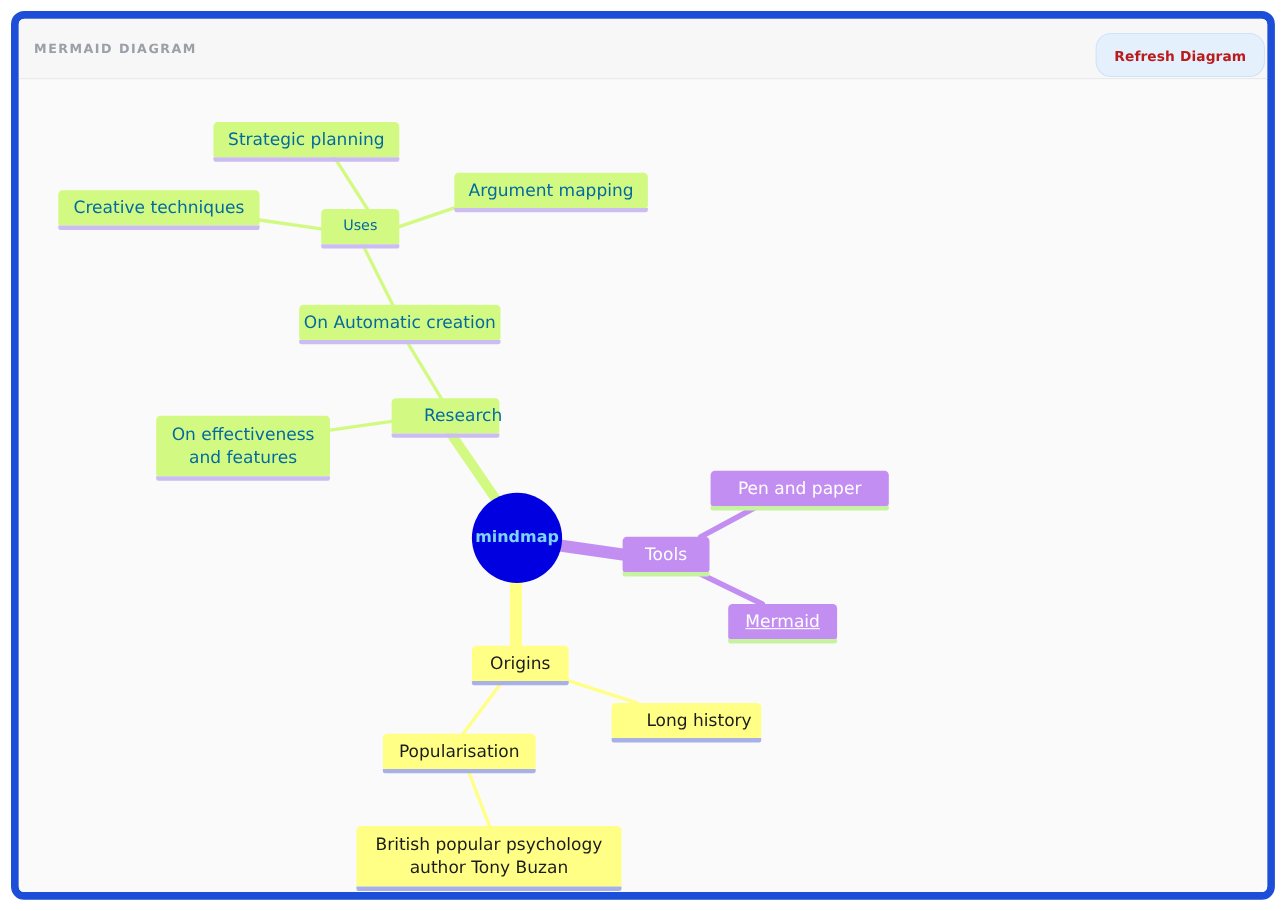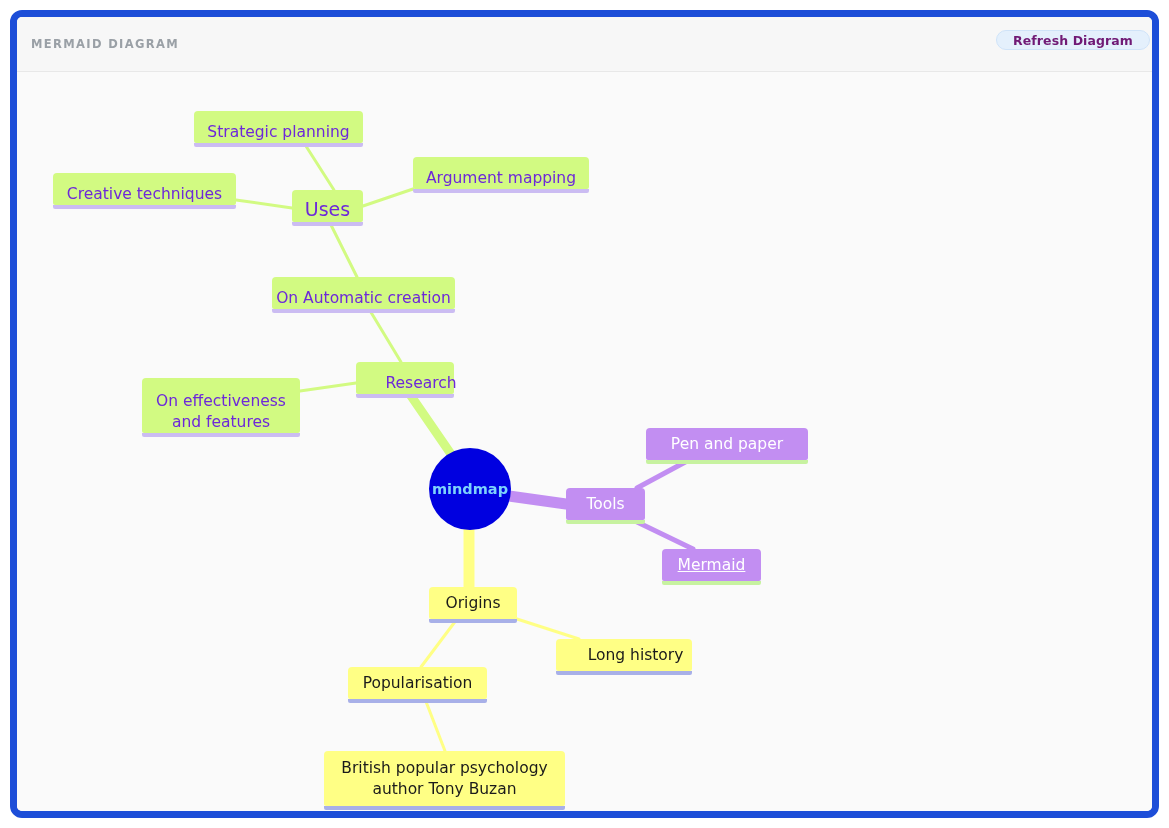--- a/index.html
+++ b/index.html
@@ -43,29 +43,29 @@
     letter-spacing: 1.35px;
     color: #9aa0a6;
     text-transform: uppercase;
     white-space: nowrap;
   }
 
   #refresh-button {
     position: absolute;
     right: 14px;
     top: 13px;
-    height: 20px;
+    height: 40px;
     padding: 0 16px;
     display: flex;
     align-items: center;
     justify-content: center;
     background: #e4f0fc;
     border: 1px solid #cfe3f8;
     border-radius: 14px;
-    color: #701a75;
+    color: #b91c1c;
     font-size: 12.5px;
     font-weight: bold;
     letter-spacing: 0.1px;
     cursor: pointer;
     white-space: nowrap;
   }
 
   #diagram-area {
     position: absolute;
     left: 0;
@@ -98,21 +98,21 @@
   }
   .mm-node .mm-underline {
     position: absolute;
     left: 0;
     bottom: -4px;
     width: 100%;
     height: 4px;
     border-radius: 0 0 2px 2px;
   }
 
-  .theme-green { background: #d2fa82; color: #6d28d9; align-items: flex-end; }
+  .theme-green { background: #d2fa82; color: #0369a1; }
   .theme-green .mm-underline { background: #cbbcf2; }
 
   .theme-yellow { background: #ffff85; color: #1b1b1b; }
   .theme-yellow .mm-underline { background: #a8b0e8; }
 
   .theme-purple { background: #c28ef2; color: #ffffff; }
   .theme-purple .mm-underline { background: #c7f2a0; }
 
   #root-node {
     position: absolute;
@@ -151,21 +151,21 @@
         <line x1="618" y1="448" x2="676" y2="476" stroke="#c28ef2" stroke-width="5" stroke-linecap="round"></line>
         <line x1="452" y1="455" x2="452" y2="514" stroke="#ffff85" stroke-width="11" stroke-linecap="round"></line>
         <line x1="500" y1="546" x2="562" y2="566" stroke="#ffff85" stroke-width="3" stroke-linecap="round"></line>
         <line x1="440" y1="546" x2="404" y2="594" stroke="#ffff85" stroke-width="3" stroke-linecap="round"></line>
         <line x1="408" y1="626" x2="428" y2="678" stroke="#ffff85" stroke-width="3" stroke-linecap="round"></line>
       </svg>
     <div id="nodes-layer">
         <div class="mm-node theme-green" style="left: 177px; top: 38px; width: 169px; height: 32px; font-size: 15.5px;"><span>Strategic planning</span><span class="mm-underline"></span></div>
         <div class="mm-node theme-green" style="left: 36px; top: 100px; width: 183px; height: 32px; font-size: 15.5px;"><span>Creative techniques</span><span class="mm-underline"></span></div>
         <div class="mm-node theme-green" style="left: 396px; top: 84px; width: 176px; height: 32px; font-size: 15.5px;"><span>Argument mapping</span><span class="mm-underline"></span></div>
-        <div class="mm-node theme-green" style="left: 275px; top: 117px; width: 71px; height: 32px; font-size: 19px;"><span>Uses</span><span class="mm-underline"></span></div>
+        <div class="mm-node theme-green" style="left: 275px; top: 117px; width: 71px; height: 32px; font-size: 13px;"><span>Uses</span><span class="mm-underline"></span></div>
         <div class="mm-node theme-green" style="left: 255px; top: 204px; width: 183px; height: 32px; font-size: 15.5px;"><span>On Automatic creation</span><span class="mm-underline"></span></div>
         <div class="mm-node theme-green" style="left: 339px; top: 289px; width: 98px; height: 32px; font-size: 15.5px; padding-left: 32px;"><span>Research</span><span class="mm-underline"></span></div>
         <div class="mm-node theme-green" style="left: 125px; top: 305px; width: 158px; height: 55px; font-size: 15.5px;"><span>On effectiveness
 and features</span><span class="mm-underline"></span></div>
         <div class="mm-node theme-purple" style="left: 629px; top: 355px; width: 162px; height: 32px; font-size: 15.5px;"><span>Pen and paper</span><span class="mm-underline"></span></div>
         <div class="mm-node theme-purple" style="left: 549px; top: 415px; width: 79px; height: 32px; font-size: 15.5px;"><span>Tools</span><span class="mm-underline"></span></div>
         <div class="mm-node theme-purple" style="left: 645px; top: 476px; width: 99px; height: 32px; font-size: 15.5px; text-decoration: underline;"><span>Mermaid</span><span class="mm-underline"></span></div>
         <div class="mm-node theme-yellow" style="left: 412px; top: 514px; width: 88px; height: 32px; font-size: 15.5px;"><span>Origins</span><span class="mm-underline"></span></div>
         <div class="mm-node theme-yellow" style="left: 539px; top: 566px; width: 136px; height: 32px; font-size: 15.5px; padding-left: 23px;"><span>Long history</span><span class="mm-underline"></span></div>
         <div class="mm-node theme-yellow" style="left: 331px; top: 594px; width: 139px; height: 32px; font-size: 15.5px;"><span>Popularisation</span><span class="mm-underline"></span></div>

